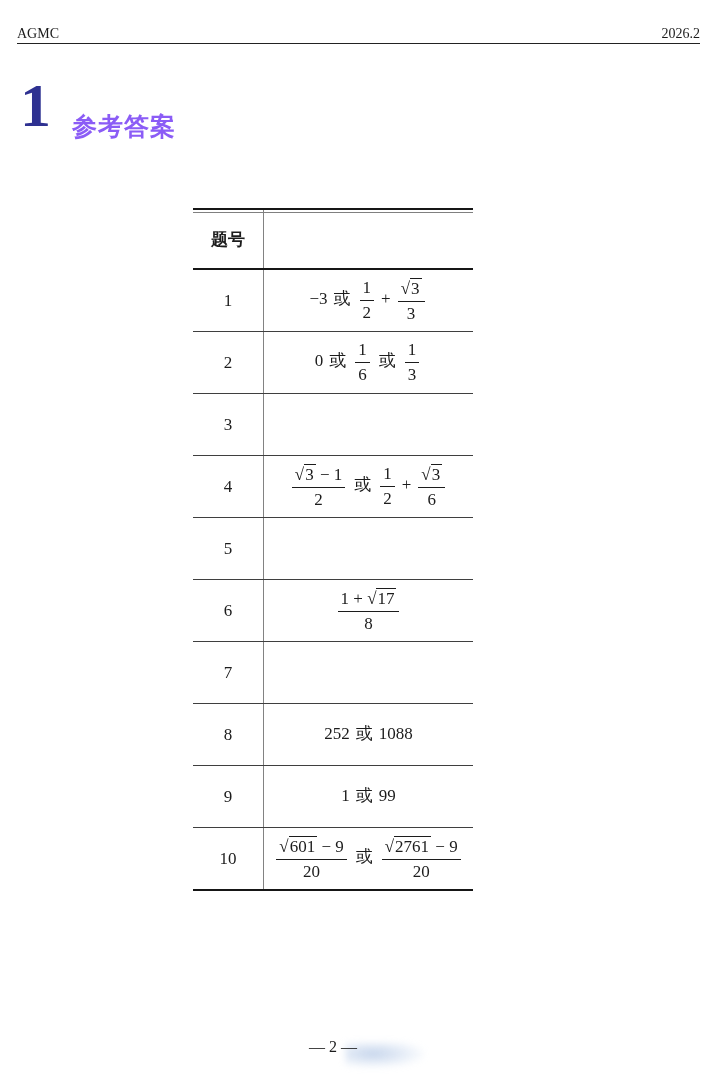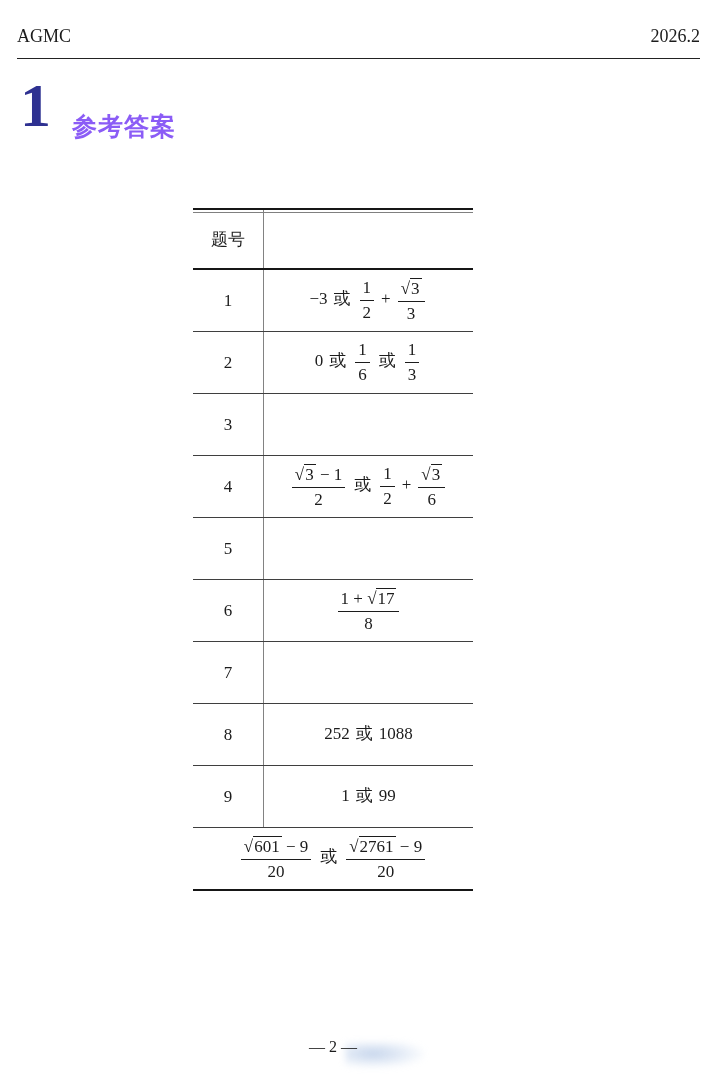--- a/index.html
+++ b/index.html
@@ -8,22 +8,22 @@
     width:728px;height:1074px;
     background:#ffffff;
     font-family:"Liberation Serif","DejaVu Serif",serif;
     color:#1c1c1c;
     overflow:hidden;
   }
   
   .page-header{
     position:absolute;left:17px;right:28px;top:26px;
     display:flex;justify-content:space-between;align-items:flex-end;
-    font-size:18px;
-    padding-bottom:11px;
+    font-size:14px;
+    padding-bottom:1px;
     border-bottom:1px solid #222;
   }
   
   .section-number{
     position:absolute;left:20px;top:74px;
     font-size:62px;line-height:1;font-weight:bold;
     color:#2e3191;
   }
   .section-title{
     position:absolute;left:72px;top:110px;
@@ -49,21 +49,21 @@
     border-right:1.5px solid #828282;
     display:flex;align-items:center;justify-content:center;
     font-size:17px;
   }
   .c2{
     flex:1;display:flex;align-items:center;justify-content:center;
     font-size:17px;
   }
   .thead .c1,.thead .c2{
     font-family:"Liberation Sans","DejaVu Sans",sans-serif;
-    font-weight:normal;font-size:17px;
+    font-weight:bold;font-size:17px;
   }
   
   .math{text-align:left;line-height:1.2;}
   .cjk{
     font-family:"Liberation Serif","DejaVu Serif",serif;
     margin:0 6px;
   }
   .frac{
     display:inline-flex;flex-direction:column;align-items:center;
     vertical-align:middle;margin:0 3px;
@@ -171,20 +171,21 @@
           <div class="c1">8</div>
           <div class="c2">
             <span class="math"><span>252</span><span class="cjk">或</span><span>1088</span></span>
           </div>
         </div><div class="trow">
           <div class="c1">9</div>
           <div class="c2">
             <span class="math"><span>1</span><span class="cjk">或</span><span>99</span></span>
           </div>
         </div><div class="trow">
+          <div class="c1">10</div>
           <div class="c2">
             <span class="math"><span class="frac">
                 <span class="num"><span class="sqrt"><span class="rad">√</span><span class="arg">601</span></span><span> − 9</span></span>
                 <span class="bar"></span>
                 <span class="den"><span>20</span></span>
               </span><span class="cjk">或</span><span class="frac">
                 <span class="num"><span class="sqrt"><span class="rad">√</span><span class="arg">2761</span></span><span> − 9</span></span>
                 <span class="bar"></span>
                 <span class="den"><span>20</span></span>
               </span></span>

